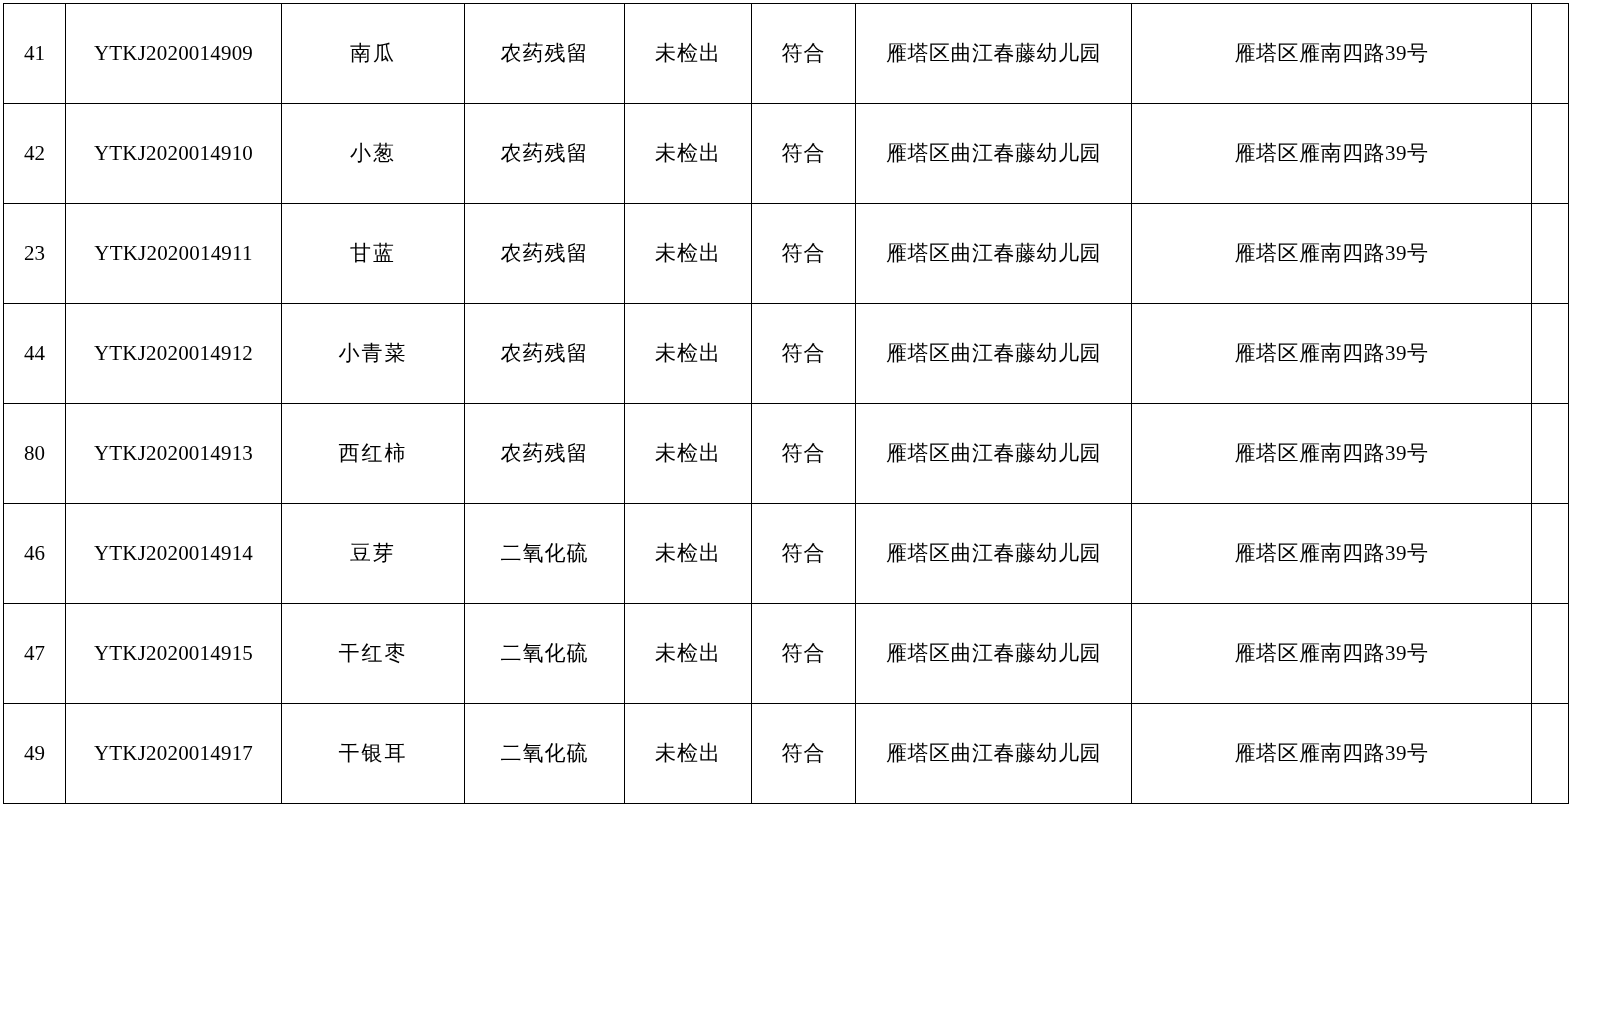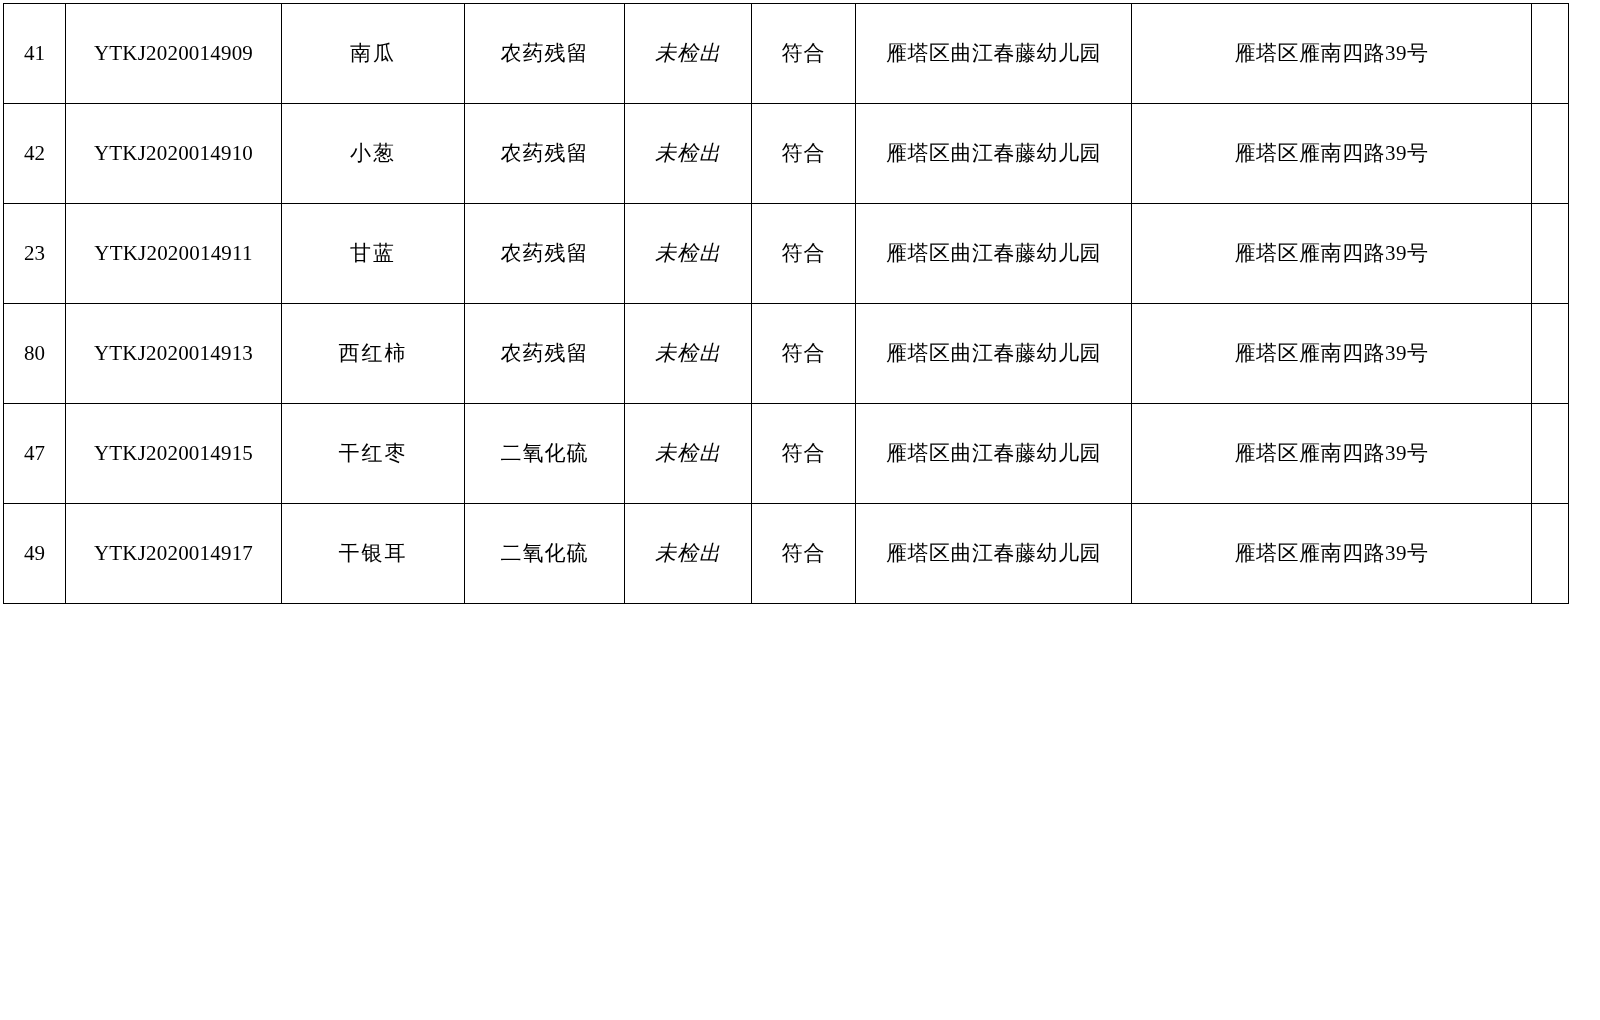--- a/index.html
+++ b/index.html
@@ -47,21 +47,21 @@
   col.c-result  { width: 127px; }
   col.c-verdict { width: 104px; }
   col.c-unit    { width: 276px; }
   col.c-address { width: 400px; }
   col.c-extra   { width: 37px; }
 
   .cell-index   { font-size: 21px; font-family: "Liberation Serif", serif; }
   .cell-code    { font-size: 21px; letter-spacing: 0.2px; }
   .cell-name    { font-size: 22px; letter-spacing: 2px; }
   .cell-item    { font-size: 21px; letter-spacing: 1px; }
-  .cell-result  { font-size: 21px; letter-spacing: 1px; font-style: italic; }
+  .cell-result  { font-size: 21px; letter-spacing: 1px; }
   .cell-verdict { font-size: 21px; letter-spacing: 1px; }
   .cell-unit    { font-size: 21px; letter-spacing: 0.5px; }
   .cell-address { font-size: 21px; letter-spacing: 0.5px; }
   .cell-extra   { font-size: 21px; }
 </style>
 </head>
 <body>
 
 <div class="page">
   <table class="report">
@@ -104,24 +104,46 @@
         <td class="cell-code">YTKJ2020014911</td>
         <td class="cell-name">甘蓝</td>
         <td class="cell-item">农药残留</td>
         <td class="cell-result">未检出</td>
         <td class="cell-verdict">符合</td>
         <td class="cell-unit">雁塔区曲江春藤幼儿园</td>
         <td class="cell-address">雁塔区雁南四路39号</td>
         <td class="cell-extra"></td>
       </tr>
       <tr>
+        <td class="cell-index">44</td>
+        <td class="cell-code">YTKJ2020014912</td>
+        <td class="cell-name">小青菜</td>
+        <td class="cell-item">农药残留</td>
+        <td class="cell-result">未检出</td>
+        <td class="cell-verdict">符合</td>
+        <td class="cell-unit">雁塔区曲江春藤幼儿园</td>
+        <td class="cell-address">雁塔区雁南四路39号</td>
+        <td class="cell-extra"></td>
+      </tr>
+      <tr>
         <td class="cell-index">80</td>
         <td class="cell-code">YTKJ2020014913</td>
         <td class="cell-name">西红柿</td>
         <td class="cell-item">农药残留</td>
+        <td class="cell-result">未检出</td>
+        <td class="cell-verdict">符合</td>
+        <td class="cell-unit">雁塔区曲江春藤幼儿园</td>
+        <td class="cell-address">雁塔区雁南四路39号</td>
+        <td class="cell-extra"></td>
+      </tr>
+      <tr>
+        <td class="cell-index">46</td>
+        <td class="cell-code">YTKJ2020014914</td>
+        <td class="cell-name">豆芽</td>
+        <td class="cell-item">二氧化硫</td>
         <td class="cell-result">未检出</td>
         <td class="cell-verdict">符合</td>
         <td class="cell-unit">雁塔区曲江春藤幼儿园</td>
         <td class="cell-address">雁塔区雁南四路39号</td>
         <td class="cell-extra"></td>
       </tr>
       <tr>
         <td class="cell-index">47</td>
         <td class="cell-code">YTKJ2020014915</td>
         <td class="cell-name">干红枣</td>

